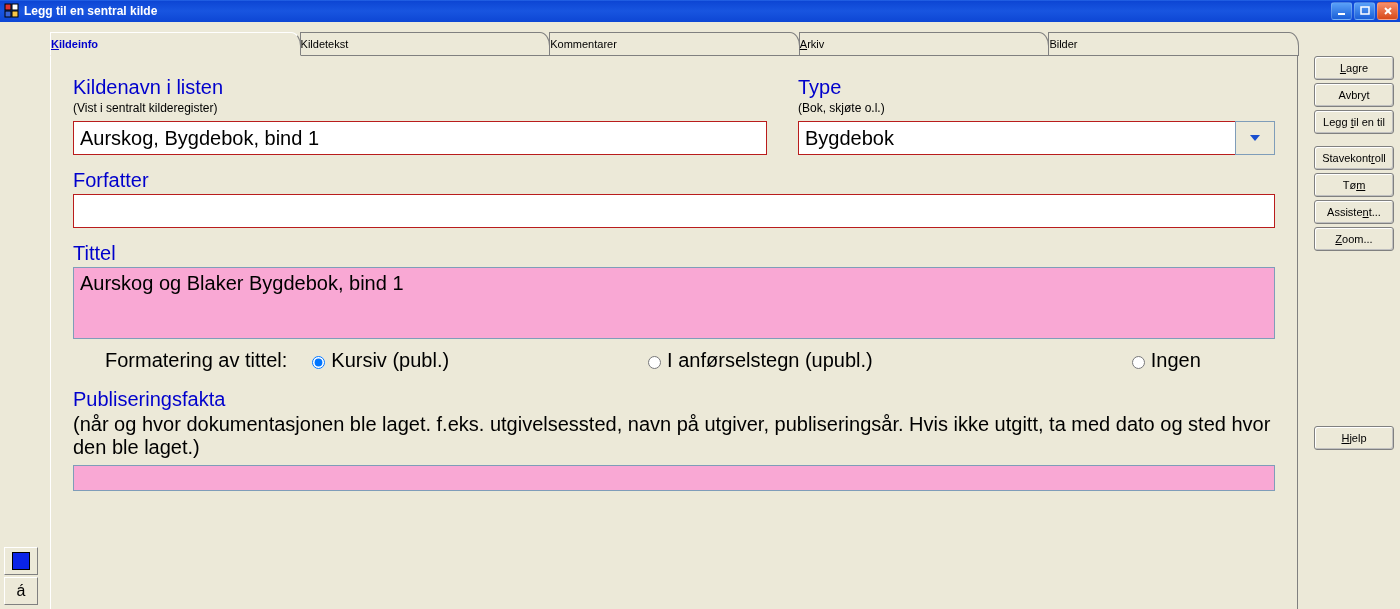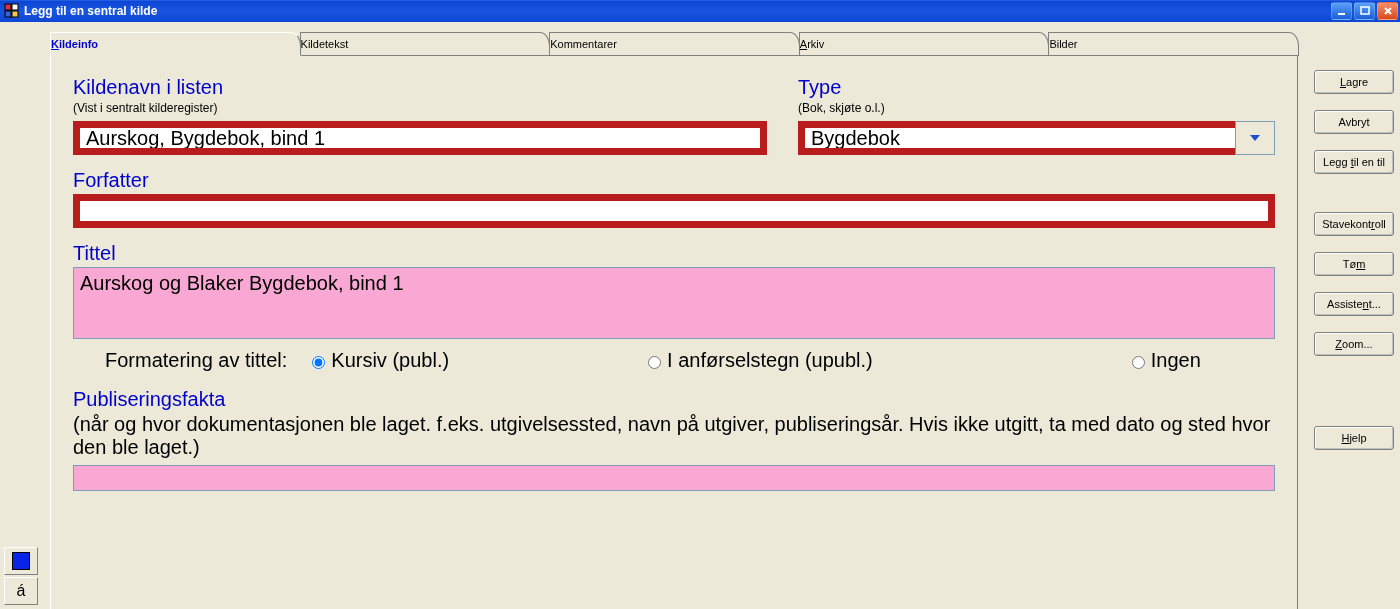--- a/index.html
+++ b/index.html
@@ -175,21 +175,21 @@
   .col-kildenavn { width: 694px; }
   .col-type { flex: 1; margin-left: 19px; }
 
   .text-input {
     width: 100%;
     height: 34px;
     padding: 2px 6px;
     font-size: 20px;
     font-family: inherit;
     background: #fff;
-    border: 7px solid #b91c1c;
+    border: 1px solid #b91c1c;
     box-sizing: border-box;
   }
 
   .combo {
     display: flex;
     width: 100%;
     border-radius: 6px;
   }
   .combo .text-input {
     flex: 1;
@@ -233,25 +233,25 @@
     font-size: 20px;
   }
   .radio-opt input { margin-right: 6px; }
   .spacer-lg { display:inline-block; width:170px; }
   .spacer-xl { display:inline-block; width:230px; }
 
   
   .right-buttons {
     position: absolute;
     right: 6px;
-    top: 48px;
+    top: 34px;
     width: 80px;
     display: flex;
     flex-direction: column;
-    gap: 16px;
+    gap: 3px;
   }
   .right-buttons .gap { height: 6px; }
   .xp-btn {
     height: 22px;
     background: #ece9d8;
     border: 1px solid #808080;
     border-radius: 3px;
     box-shadow: inset 1px 1px 0 #fff, inset -1px -1px 0 #c0c0c0;
     font-size: 11px;
     font-family: inherit;

